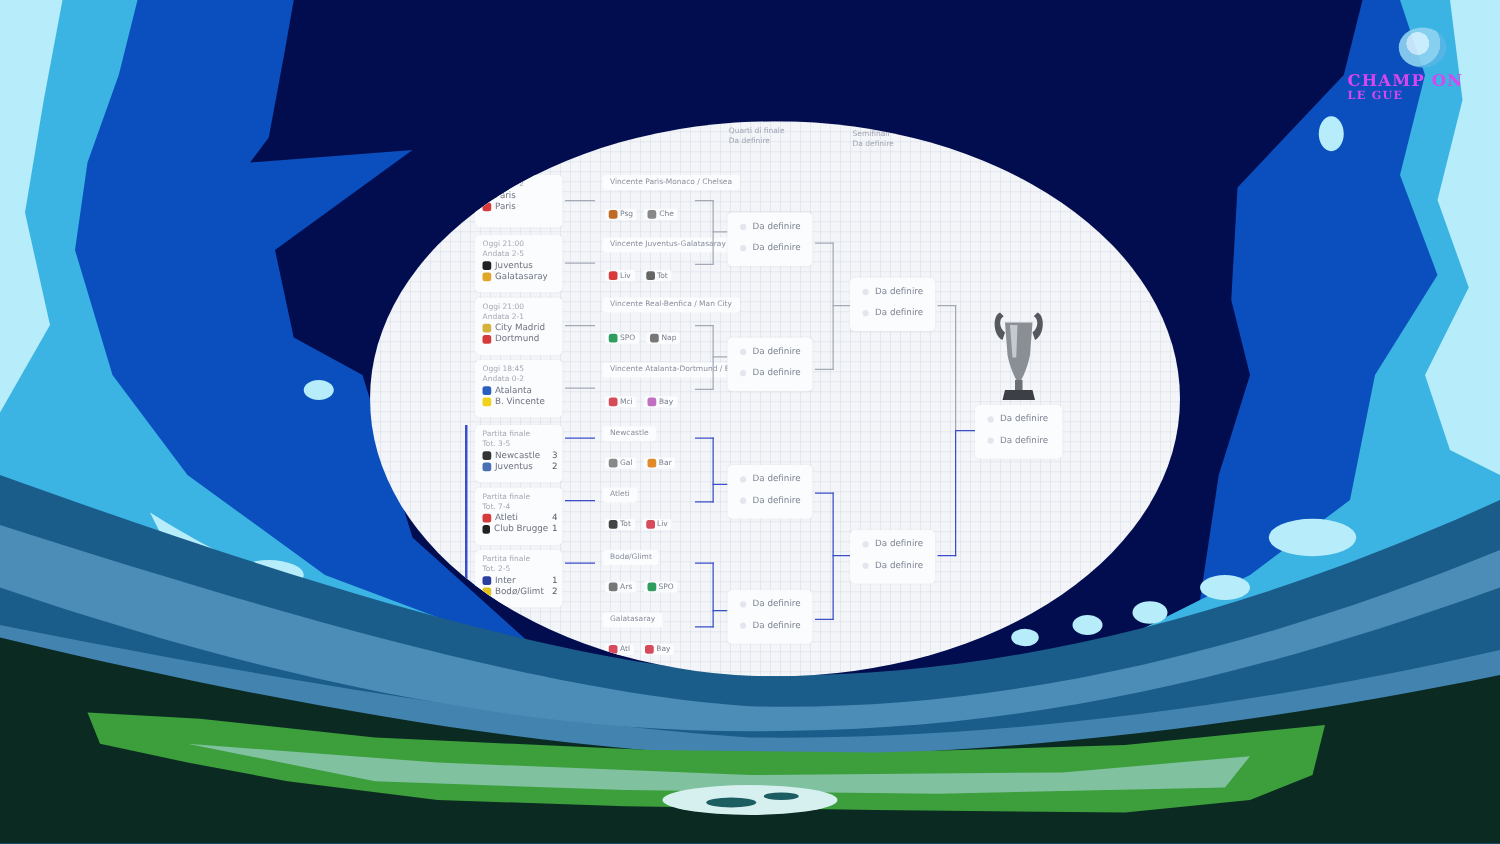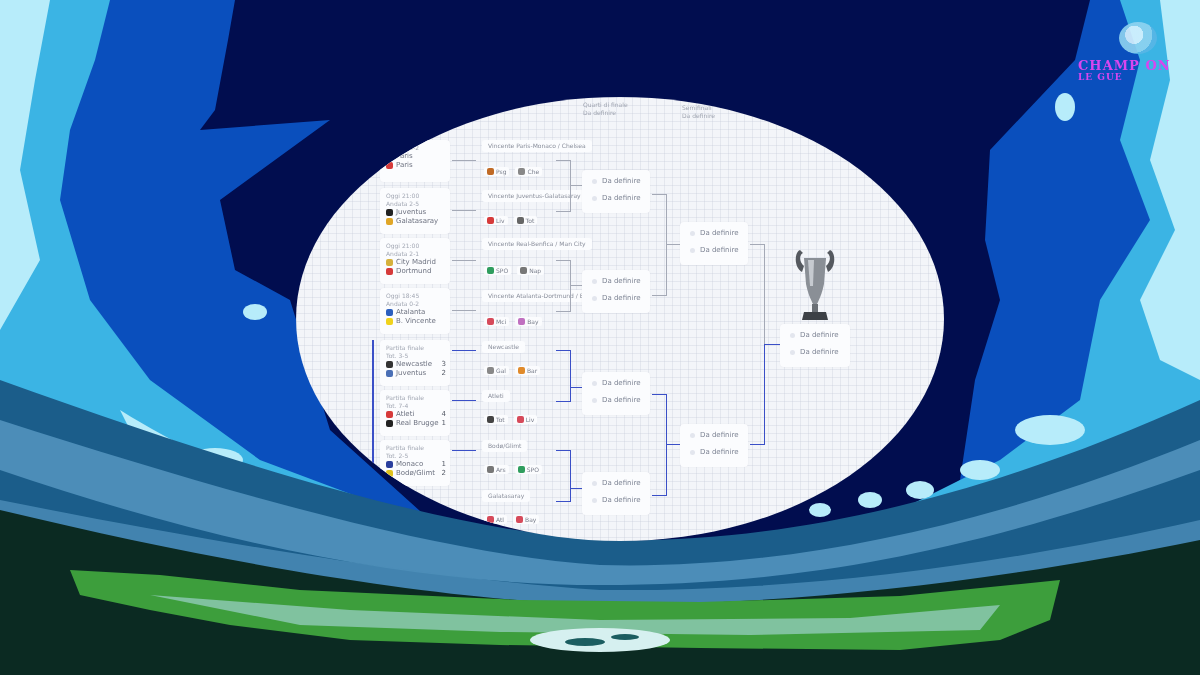--- a/index.html
+++ b/index.html
@@ -170,32 +170,32 @@
           <div>Partita finale</div>
           <div>Tot. 7-4</div>
         </div>
       <div class="row" style="padding-left:6px">
           <span class="crest" style="background:#d63a3a"></span>
           <span>Atleti</span>
           <span class="score">4</span>
         </div>
       <div class="row" style="padding-left:6px">
           <span class="crest" style="background:#222"></span>
-          <span>Real Brugge</span>
+          <span>Club Brugge</span>
           <span class="score">1</span>
         </div>
     </div>
     <div class="card" style="left:380px;top:440px;width:70px;height:46px;">
       <div class="meta" style="padding:4px 0 0 6px">
           <div>Partita finale</div>
           <div>Tot. 2-5</div>
         </div>
       <div class="row" style="padding-left:6px">
           <span class="crest" style="background:#2b3f9e"></span>
-          <span>Monaco</span>
+          <span>Inter</span>
           <span class="score">1</span>
         </div>
       <div class="row" style="padding-left:6px">
           <span class="crest" style="background:#e0c21c"></span>
           <span>Bodø/Glimt</span>
           <span class="score">2</span>
         </div>
     </div>
 
     <div class="line" style="left:452px;top:160px;width:24px;border-top-width:1px;"></div>

